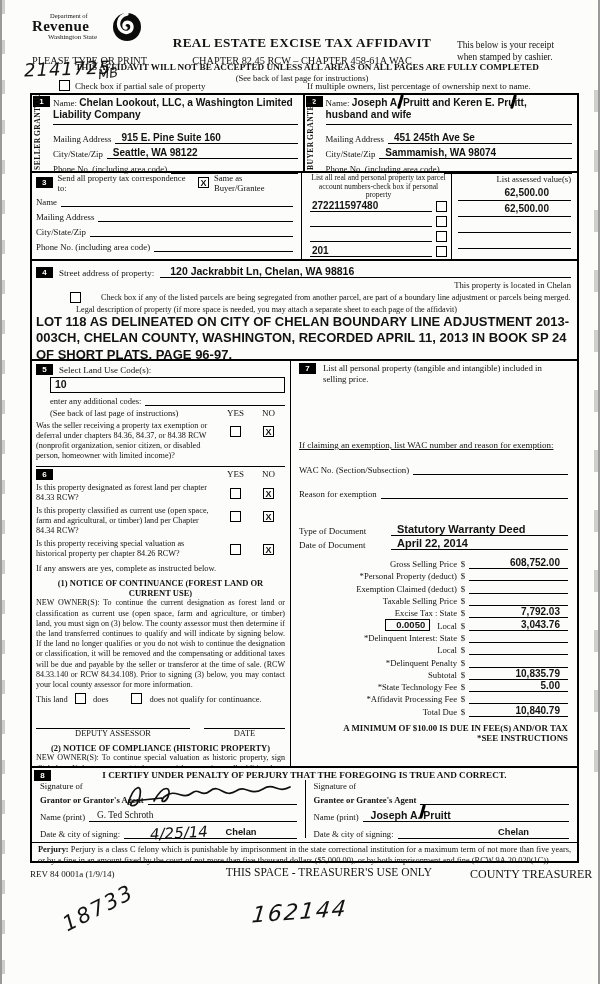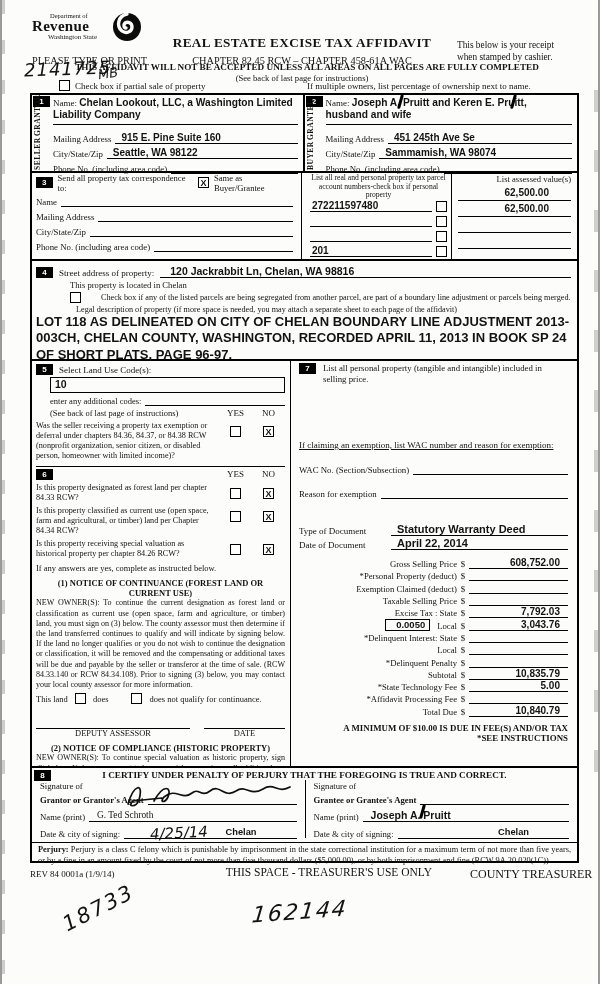--- a/index.html
+++ b/index.html
@@ -230,21 +230,21 @@
         <div class="arow"></div>
       </div>
     </div>
 
     <div class="r3">
       <div class="street">
         <span class="badge">4</span>
         <span>Street address of property:</span>
         <span class="val typed">120 Jackrabbit Ln, Chelan, WA 98816</span>
       </div>
-      <div style="font-size:8.6px;margin:2px 0 0 34px;">This property is located in Chelan</div>
+      <div style="font-size:8.6px;margin:2px 0 0 34px;text-align:right;">This property is located in Chelan</div>
       <div style="display:flex;gap:20px;margin:2px 0 0 34px;align-items:center;">
         <span class="cb"></span>
         <span class="sm">Check box if any of the listed parcels are being segregated from another parcel, are part of a boundary line adjustment or parcels being merged.</span>
       </div>
       <div class="sm" style="margin:2px 0 0 40px;">Legal description of property (if more space is needed, you may attach a separate sheet to each page of the affidavit)</div>
       <div class="legal">LOT 118 AS DELINEATED ON CITY OF CHELAN BOUNDARY LINE ADJUSTMENT 2013-003CH, CHELAN COUNTY, WASHINGTON, RECORDED APRIL 11, 2013 IN BOOK SP 24 OF SHORT PLATS, PAGE 96-97.</div>
     </div>
 
     <div class="r4">
 

